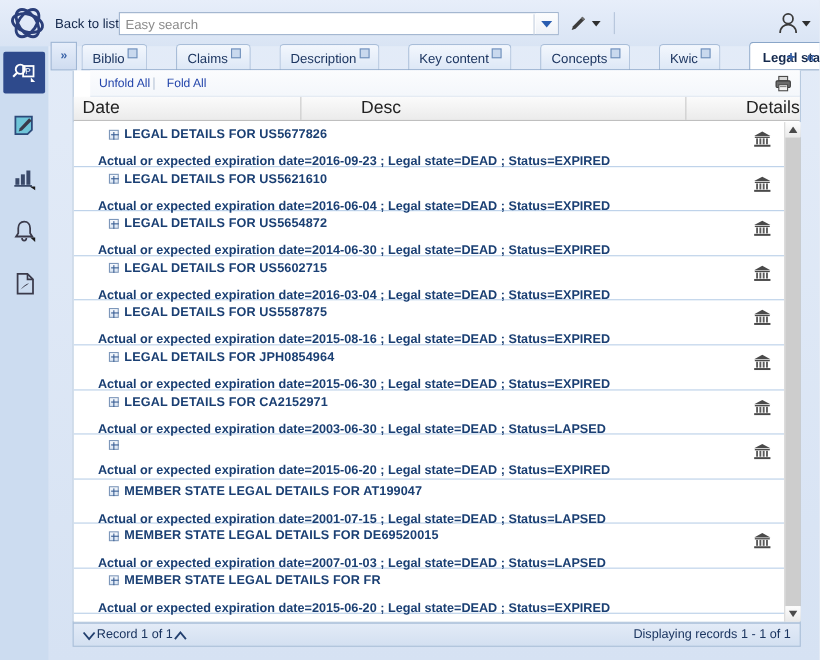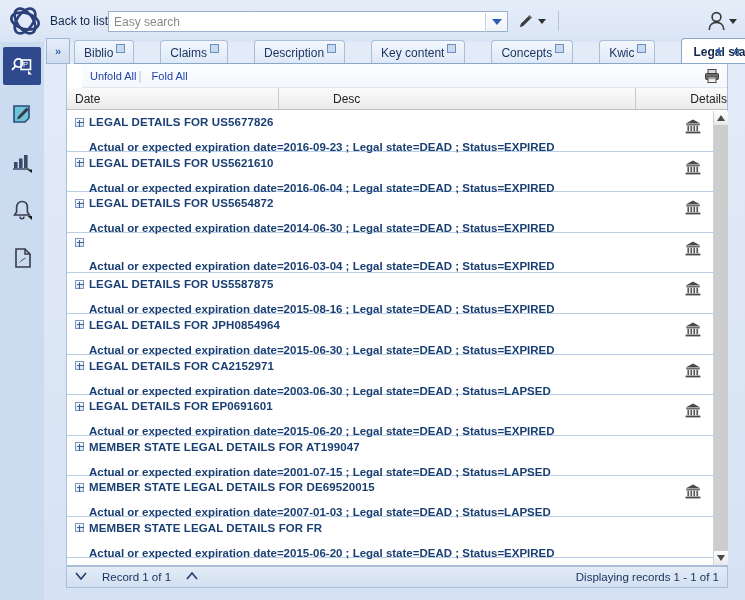--- a/index.html
+++ b/index.html
@@ -143,41 +143,42 @@
   .printbtn {
     position: absolute; right: 6px; top: 3px; width: 18px; height: 18px;
     display: flex; align-items: center; justify-content: center;
   }
 
   
   .thead {
     display: flex; height: 22px;
     background: linear-gradient(#fbfbfb,#ebebeb);
     border-bottom: 1px solid #bfbfbf;
-    font-size: 12px; color: #222; gap: 46px;
+    font-size: 16px; color: #222; gap: 46px;
   }
   .thead .th { display: flex; align-items: center; padding-left: 8px; }
   .th-date { width: 238px; border-right: 1px solid #c9c9c9; }
   .th-desc { width: 350px; border-right: 1px solid #c9c9c9; }
   .th-details { flex: 1; }
 
   
   .tbody {
     position: absolute; left: 0; top: 47px; right: 14px; bottom: 0;
     overflow: hidden; background: #fff;
   }
   .row {
     height: 40.6px; padding: 5px 0 0 8px;
     border-bottom: 1px solid #b9cfe8;
     position: relative;
   }
   .row .r1 {
     display: flex; align-items: center; gap: 5px;
     font-size: 11.5px; font-weight: bold; color: #1a3f73;
     letter-spacing: .1px;
+    margin-left: 24px;
   }
   .plusbox {
     width: 9px; height: 9px; border: 1px solid #7d97ba;
     background: linear-gradient(#f6f9fd,#dbe6f4);
     position: relative; flex: none;
   }
   .plusbox:before, .plusbox:after {
     content: ""; position: absolute; background: #3a5f95;
   }
   .plusbox:before { left: 1px; top: 3px; width: 7px; height: 1px; }
@@ -206,21 +207,21 @@
   }
 
   
   .footer {
     position: absolute; left: 66px; top: 566px; width: 662px; height: 22px;
     background: linear-gradient(#e3ebf7,#d3e0f1);
     border: 1px solid #a9bed8;
     display: flex; align-items: center;
     font-size: 11.5px; color: #1b3560;
   }
-  .footer .left { display: flex; align-items: flex-start; gap: 15px; margin-left: 8px; }
+  .footer .left { display: flex; align-items: flex-end; gap: 1px; margin-left: 8px; }
   .footer .right { margin-left: auto; margin-right: 8px; }
   .chev { width: 12px; height: 10px; }
   svg { display: block; }
 </style>
 </head>
 <body>
 
 <div id="app">
 
   <div class="topbar">
@@ -438,20 +439,21 @@
               <rect x="5.4" y="6.8" width="1.7" height="5.4" fill="#5a5a5a"></rect>
               <rect x="8.4" y="6.8" width="1.7" height="5.4" fill="#5a5a5a"></rect>
               <rect x="11.4" y="6.8" width="1.7" height="5.4" fill="#5a5a5a"></rect>
               <rect x="0.6" y="12.6" width="14.8" height="1.8" fill="#4a4a4a"></rect>
             </svg>
           </span>
         </div>
         <div class="row">
           <div class="r1">
             <span class="plusbox"></span>
+            <span>LEGAL DETAILS FOR US5602715</span>
           </div>
           <div class="r2">Actual or expected expiration date=2016-03-04 ; Legal state=DEAD ; Status=EXPIRED</div>
           <span class="bankico">
             <svg width="16" height="15" viewBox="0 0 16 15">
               <path d="M8 0.6 L15.4 4.6 L0.6 4.6 Z" fill="#4a4a4a"></path>
               <rect x="1.2" y="5.2" width="13.6" height="1.2" fill="#4a4a4a"></rect>
               <rect x="2.4" y="6.8" width="1.7" height="5.4" fill="#5a5a5a"></rect>
               <rect x="5.4" y="6.8" width="1.7" height="5.4" fill="#5a5a5a"></rect>
               <rect x="8.4" y="6.8" width="1.7" height="5.4" fill="#5a5a5a"></rect>
               <rect x="11.4" y="6.8" width="1.7" height="5.4" fill="#5a5a5a"></rect>
@@ -509,21 +511,20 @@
               <rect x="5.4" y="6.8" width="1.7" height="5.4" fill="#5a5a5a"></rect>
               <rect x="8.4" y="6.8" width="1.7" height="5.4" fill="#5a5a5a"></rect>
               <rect x="11.4" y="6.8" width="1.7" height="5.4" fill="#5a5a5a"></rect>
               <rect x="0.6" y="12.6" width="14.8" height="1.8" fill="#4a4a4a"></rect>
             </svg>
           </span>
         </div>
         <div class="row">
           <div class="r1">
             <span class="plusbox"></span>
-            <span>LEGAL DETAILS FOR EP0691601</span>
           </div>
           <div class="r2">Actual or expected expiration date=2015-06-20 ; Legal state=DEAD ; Status=EXPIRED</div>
           <span class="bankico">
             <svg width="16" height="15" viewBox="0 0 16 15">
               <path d="M8 0.6 L15.4 4.6 L0.6 4.6 Z" fill="#4a4a4a"></path>
               <rect x="1.2" y="5.2" width="13.6" height="1.2" fill="#4a4a4a"></rect>
               <rect x="2.4" y="6.8" width="1.7" height="5.4" fill="#5a5a5a"></rect>
               <rect x="5.4" y="6.8" width="1.7" height="5.4" fill="#5a5a5a"></rect>
               <rect x="8.4" y="6.8" width="1.7" height="5.4" fill="#5a5a5a"></rect>
               <rect x="11.4" y="6.8" width="1.7" height="5.4" fill="#5a5a5a"></rect>

